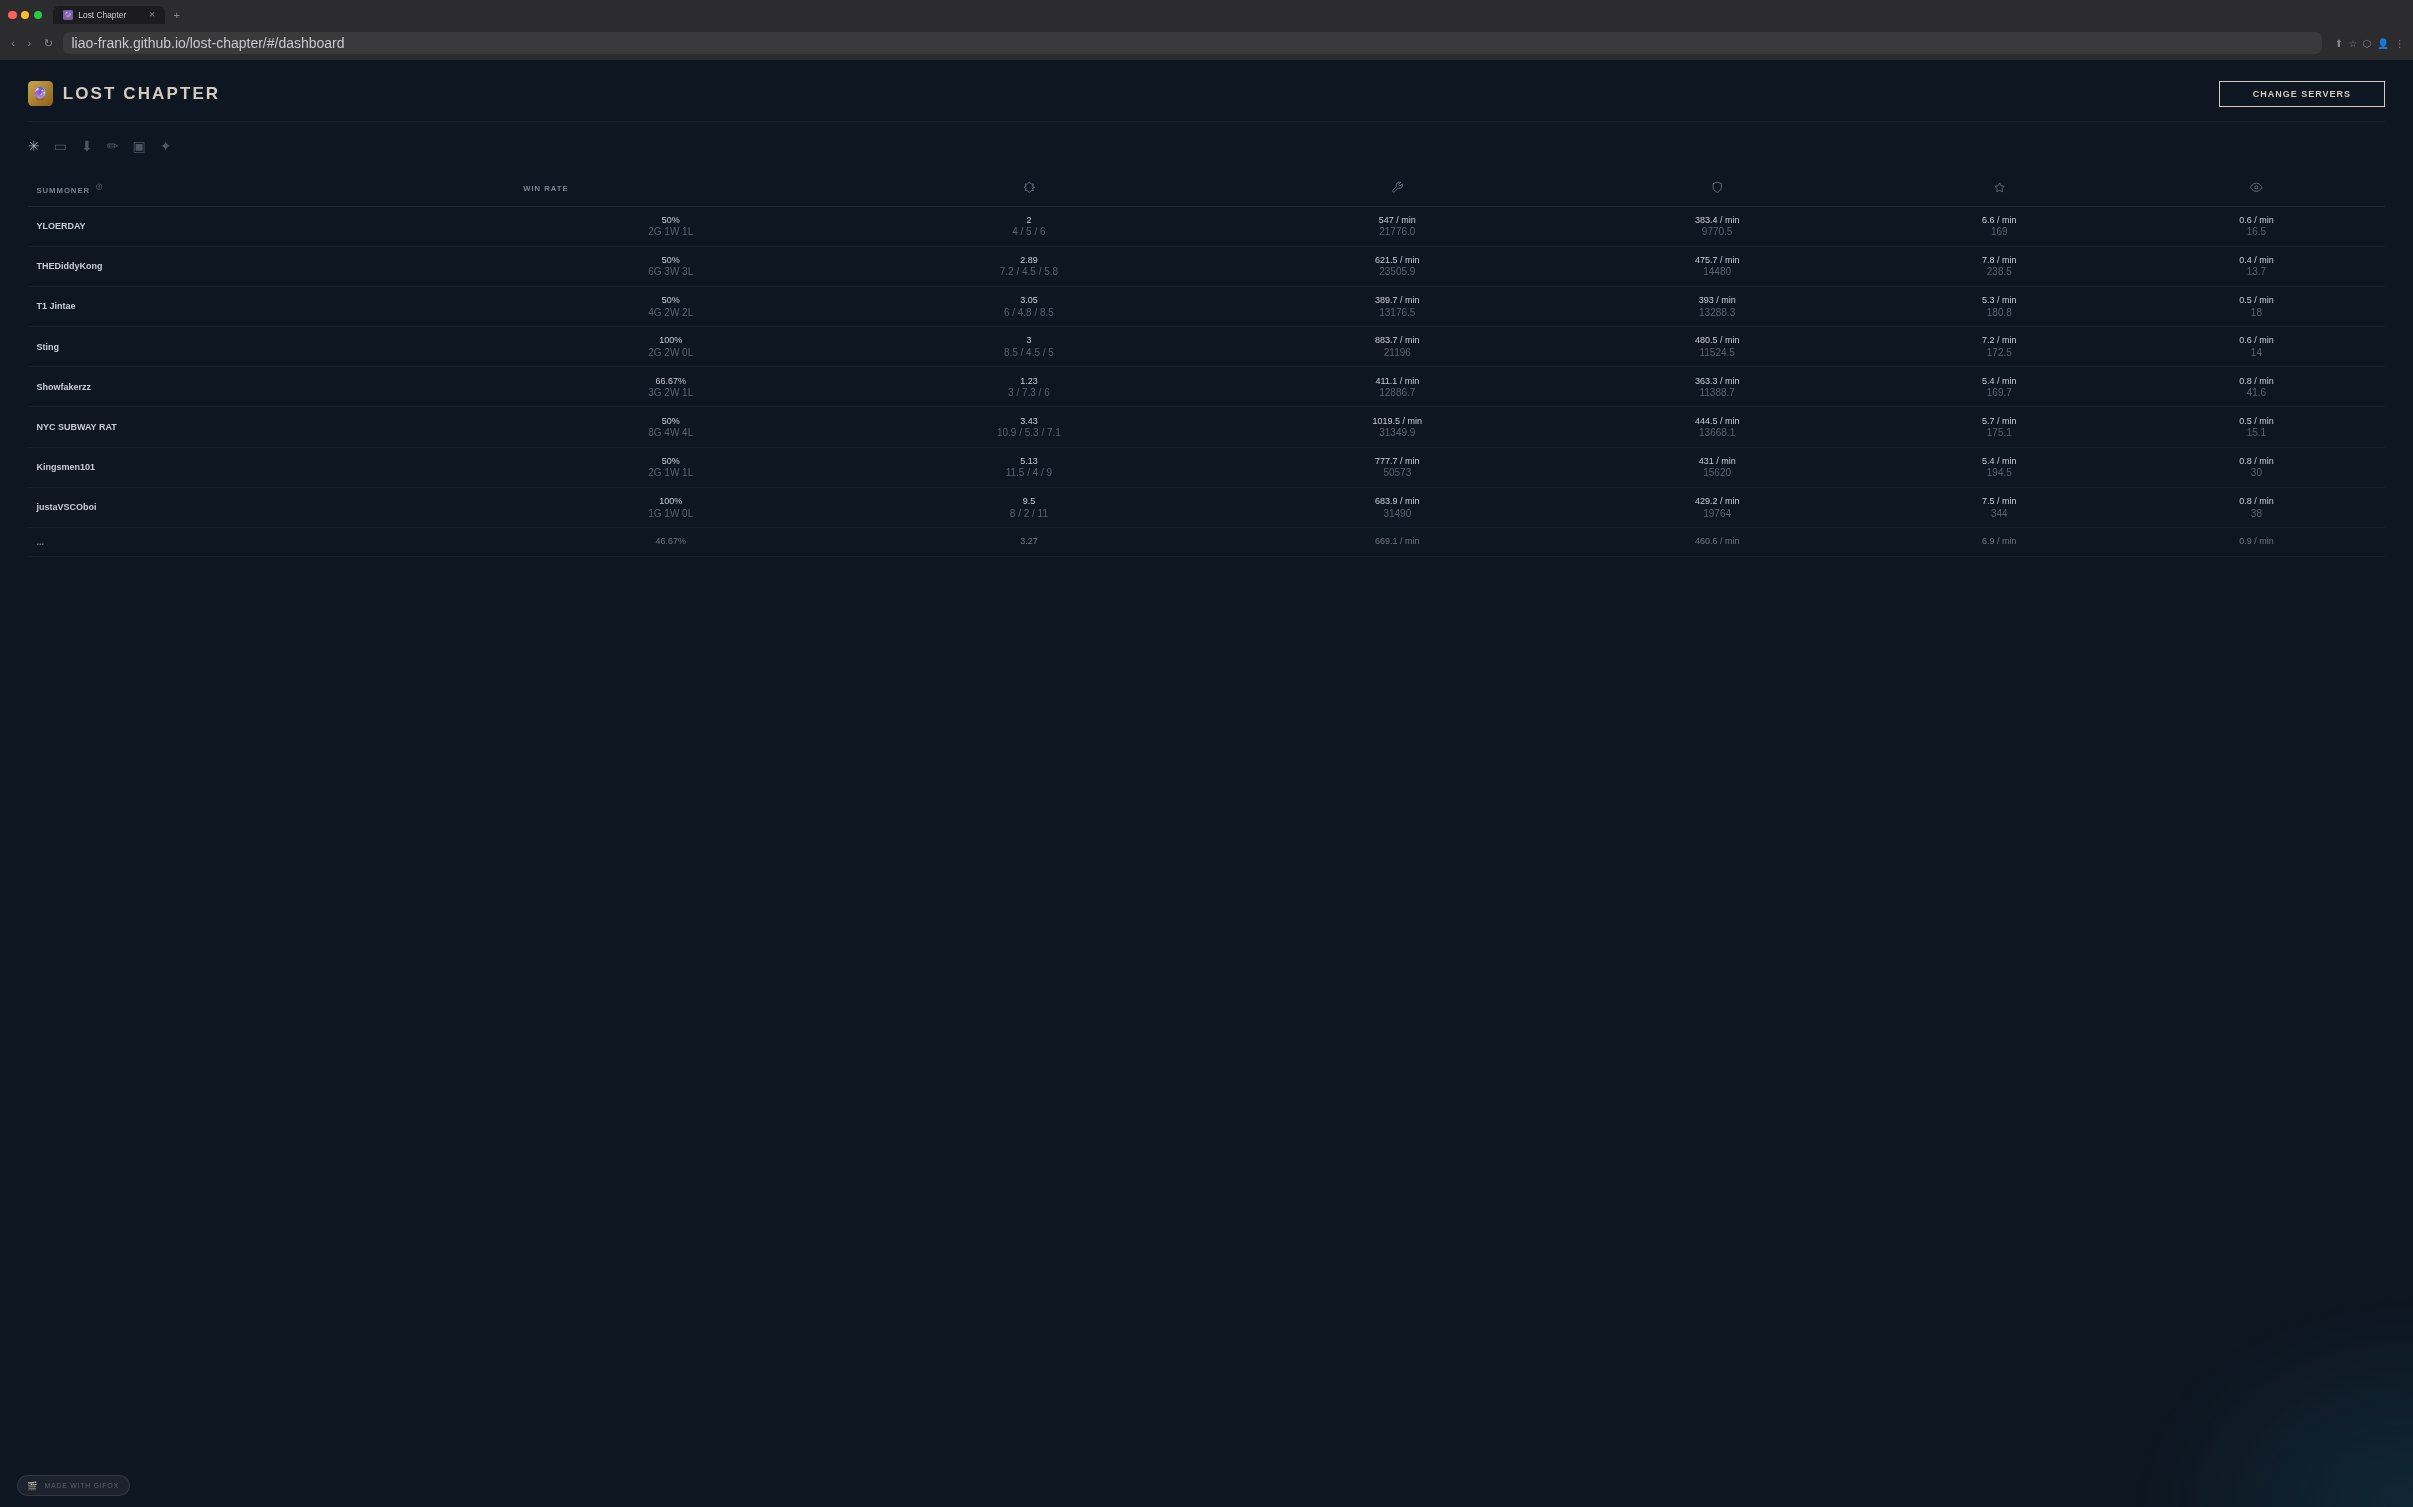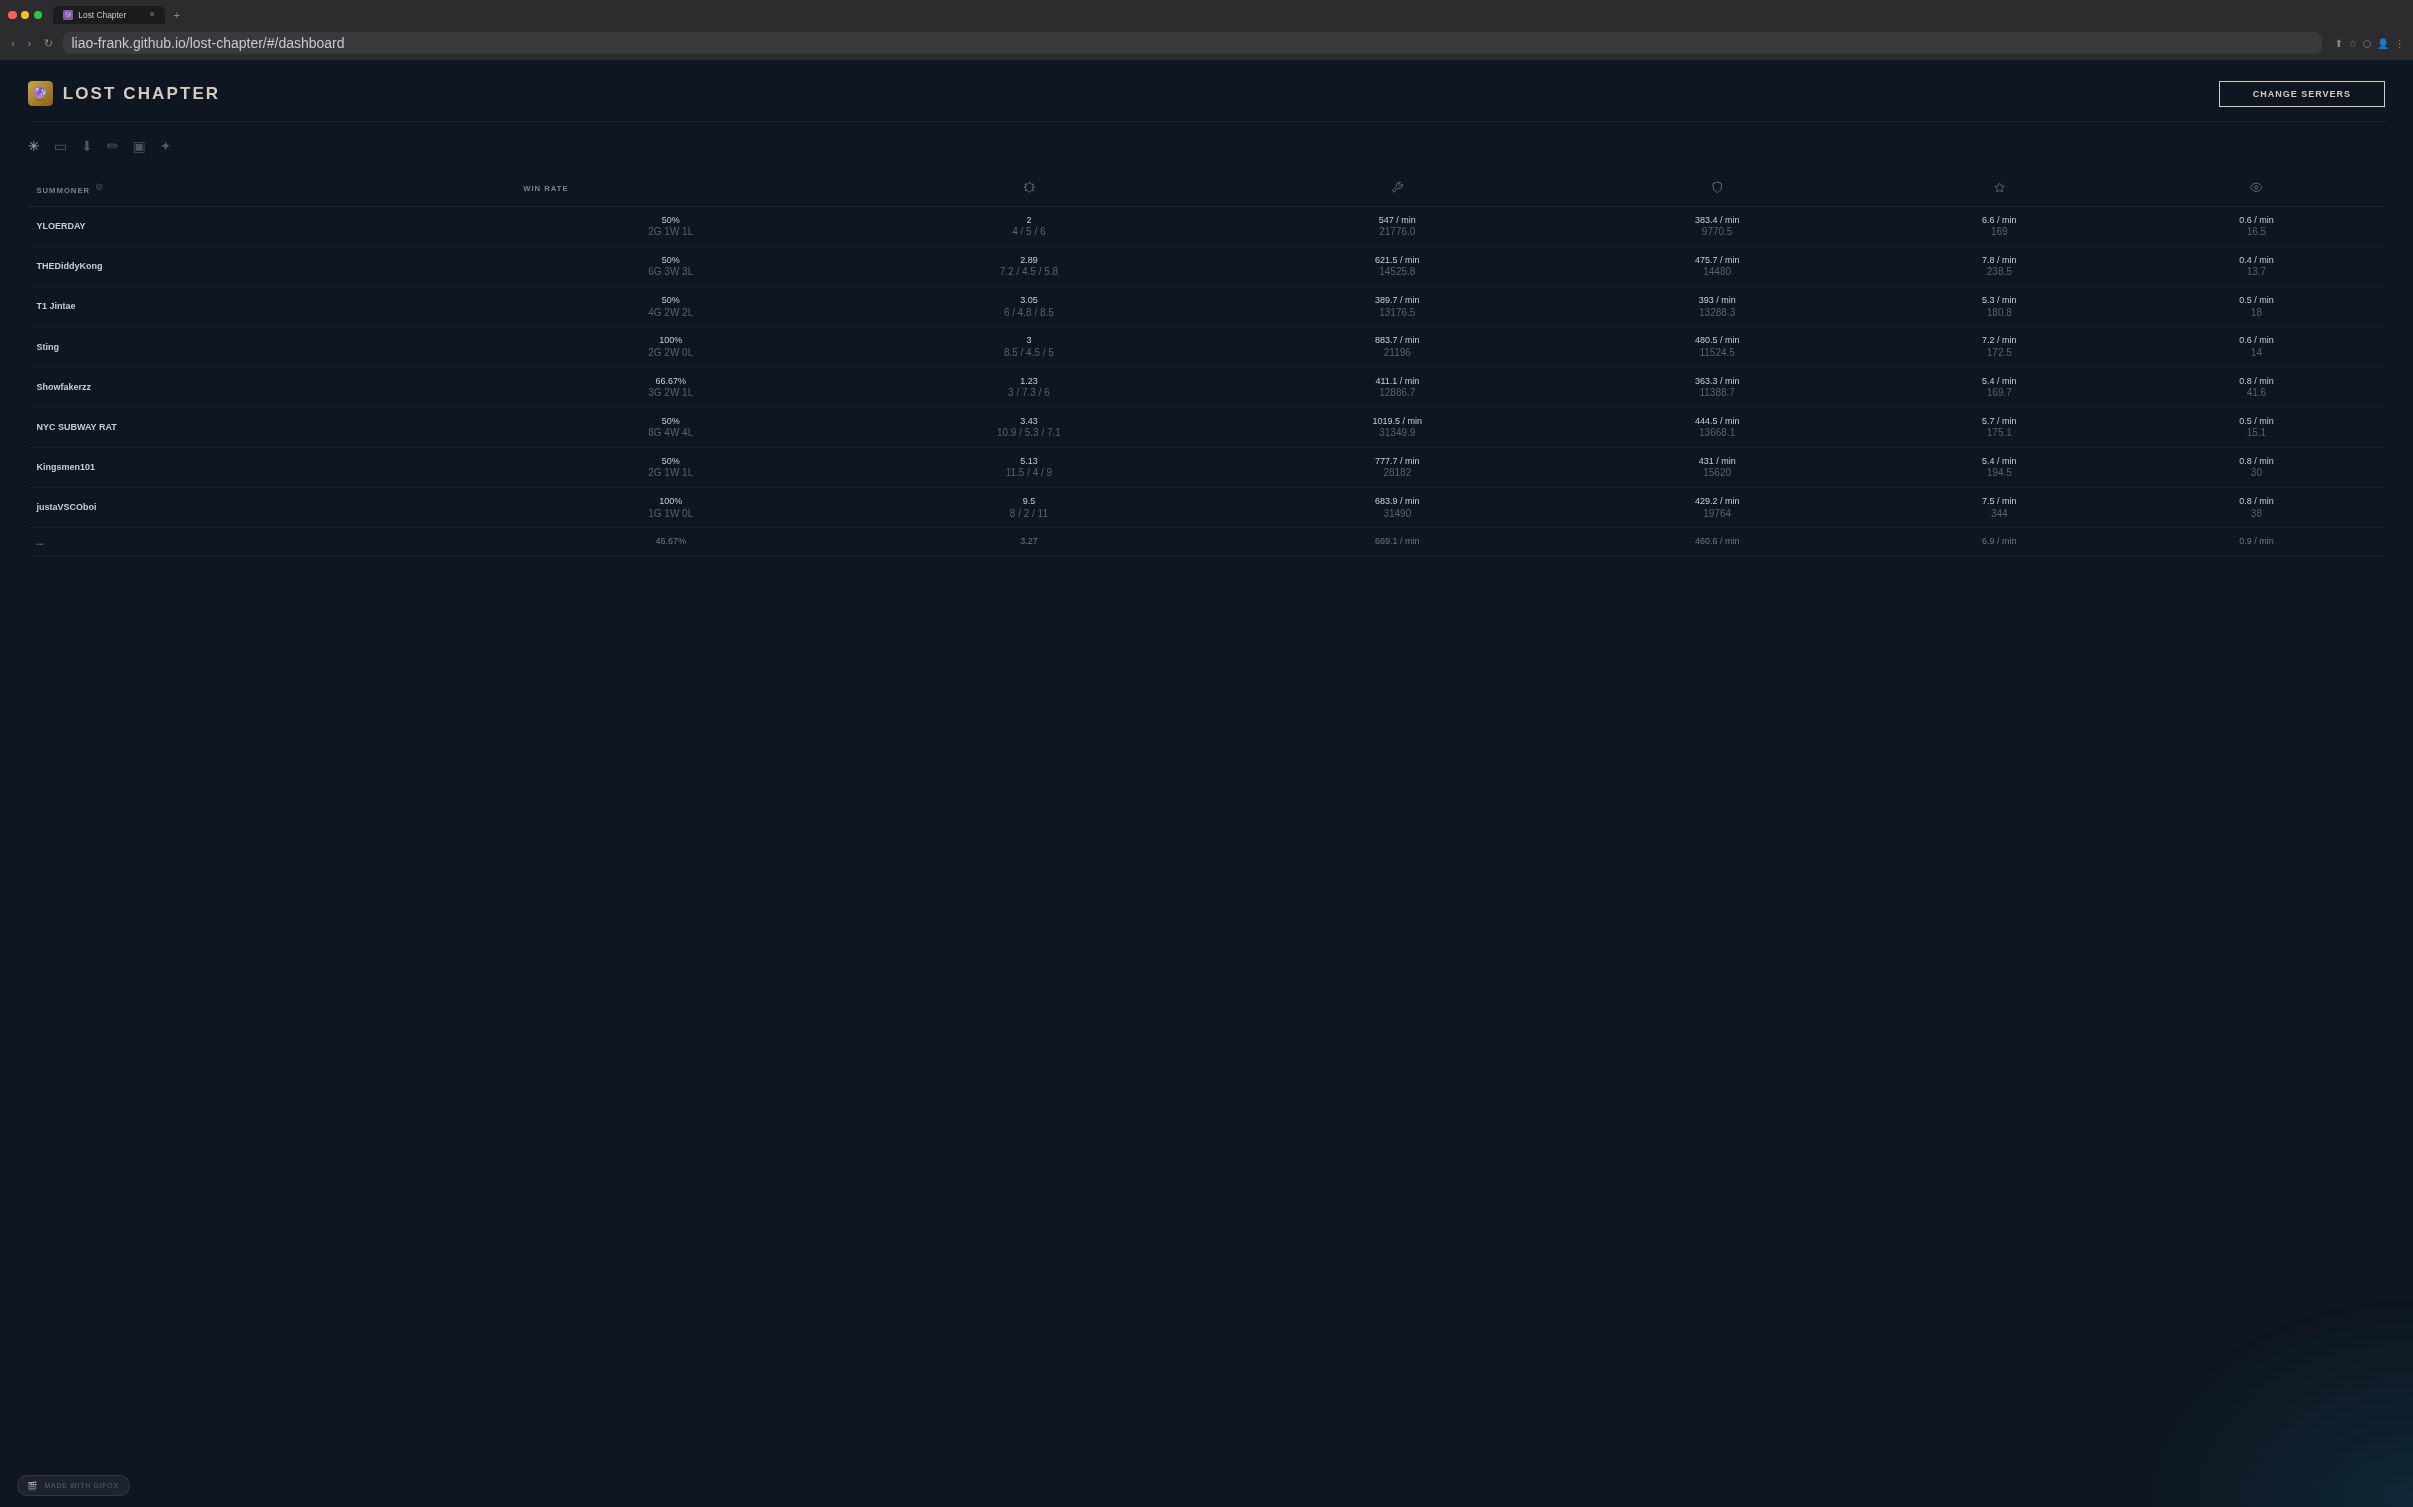--- a/index.html
+++ b/index.html
@@ -419,21 +419,21 @@
       <td class="td-center">
         <div class="stat-primary">50%</div>
         <div class="stat-secondary">6G 3W 3L</div>
       </td>
       <td class="td-center">
         <div class="stat-primary">2.89</div>
         <div class="stat-secondary">7.2 / 4.5 / 5.8</div>
       </td>
       <td class="td-center">
         <div class="stat-primary">621.5 / min</div>
-        <div class="stat-secondary">14525.8</div>
+        <div class="stat-secondary">23505.9</div>
       </td>
       <td class="td-center">
         <div class="stat-primary">475.7 / min</div>
         <div class="stat-secondary">14480</div>
       </td>
       <td class="td-center">
         <div class="stat-primary">7.8 / min</div>
         <div class="stat-secondary">238.5</div>
       </td>
       <td class="td-center">
@@ -564,21 +564,21 @@
       <td class="td-center">
         <div class="stat-primary">50%</div>
         <div class="stat-secondary">2G 1W 1L</div>
       </td>
       <td class="td-center">
         <div class="stat-primary">5.13</div>
         <div class="stat-secondary">11.5 / 4 / 9</div>
       </td>
       <td class="td-center">
         <div class="stat-primary">777.7 / min</div>
-        <div class="stat-secondary">28182</div>
+        <div class="stat-secondary">50573</div>
       </td>
       <td class="td-center">
         <div class="stat-primary">431 / min</div>
         <div class="stat-secondary">15620</div>
       </td>
       <td class="td-center">
         <div class="stat-primary">5.4 / min</div>
         <div class="stat-secondary">194.5</div>
       </td>
       <td class="td-center">

